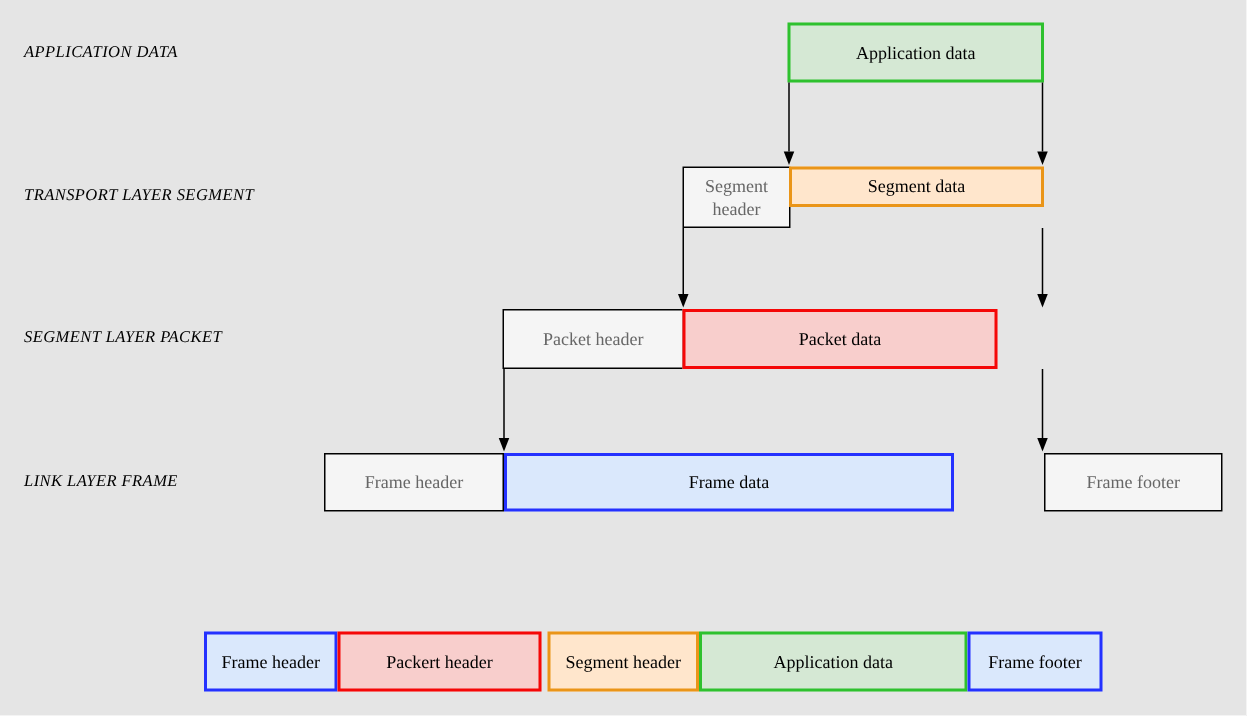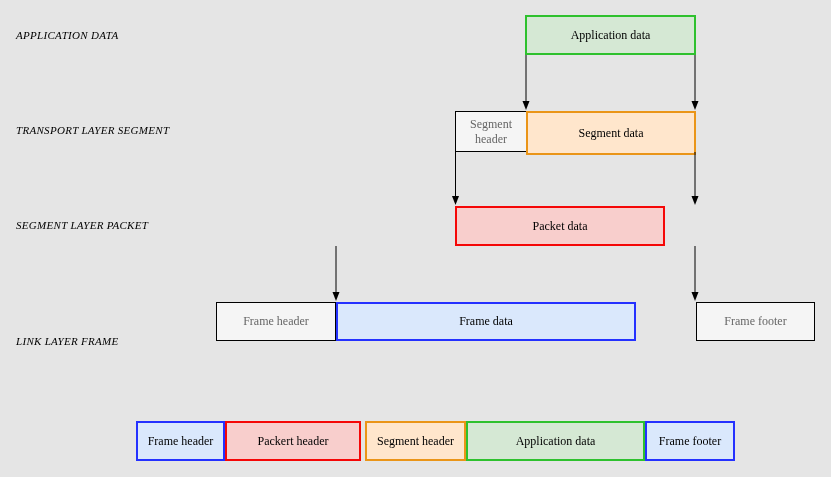--- a/index.html
+++ b/index.html
@@ -46,33 +46,36 @@
   #arrow-overlay polygon{ fill:#000000; }
 </style>
 </head>
 <body>
 
 <div id="canvas">
 
   <div class="layer-label" style="top:35px;">APPLICATION DATA</div>
   <div class="layer-label" style="top:130px;">TRANSPORT LAYER SEGMENT</div>
   <div class="layer-label" style="top:225px;">SEGMENT LAYER PACKET</div>
-  <div class="layer-label" style="top:321px;margin-top:20px;">LINK LAYER FRAME</div>
+  <div class="layer-label" style="top:321px;">LINK LAYER FRAME</div>
 
   <div class="box green" style="left:525px;top:15px;width:171px;height:40px;">
     <span>Application data</span>
   </div>
 
   <div class="box gray" style="left:455px;top:111px;width:72px;height:41px;">
     <span>Segment header</span>
   </div>
-  <div class="box orange" style="left:526px;top:111px;width:170px;height:44px;text-align:right;">
+  <div class="box orange" style="left:526px;top:111px;width:170px;height:27px;text-align:right;">
     <span>Segment data</span>
   </div>
 
+  <div class="box gray" style="left:335px;top:206px;width:121px;height:40px;">
+    <span>Packet header</span>
+  </div>
   <div class="box red" style="left:455px;top:206px;width:210px;height:40px;">
     <span>Packet data</span>
   </div>
 
   <div class="box gray" style="left:216px;top:302px;width:120px;height:39px;">
     <span>Frame header</span>
   </div>
   <div class="box blue" style="left:336px;top:302px;width:300px;height:39px;">
     <span>Frame data</span>
   </div>

